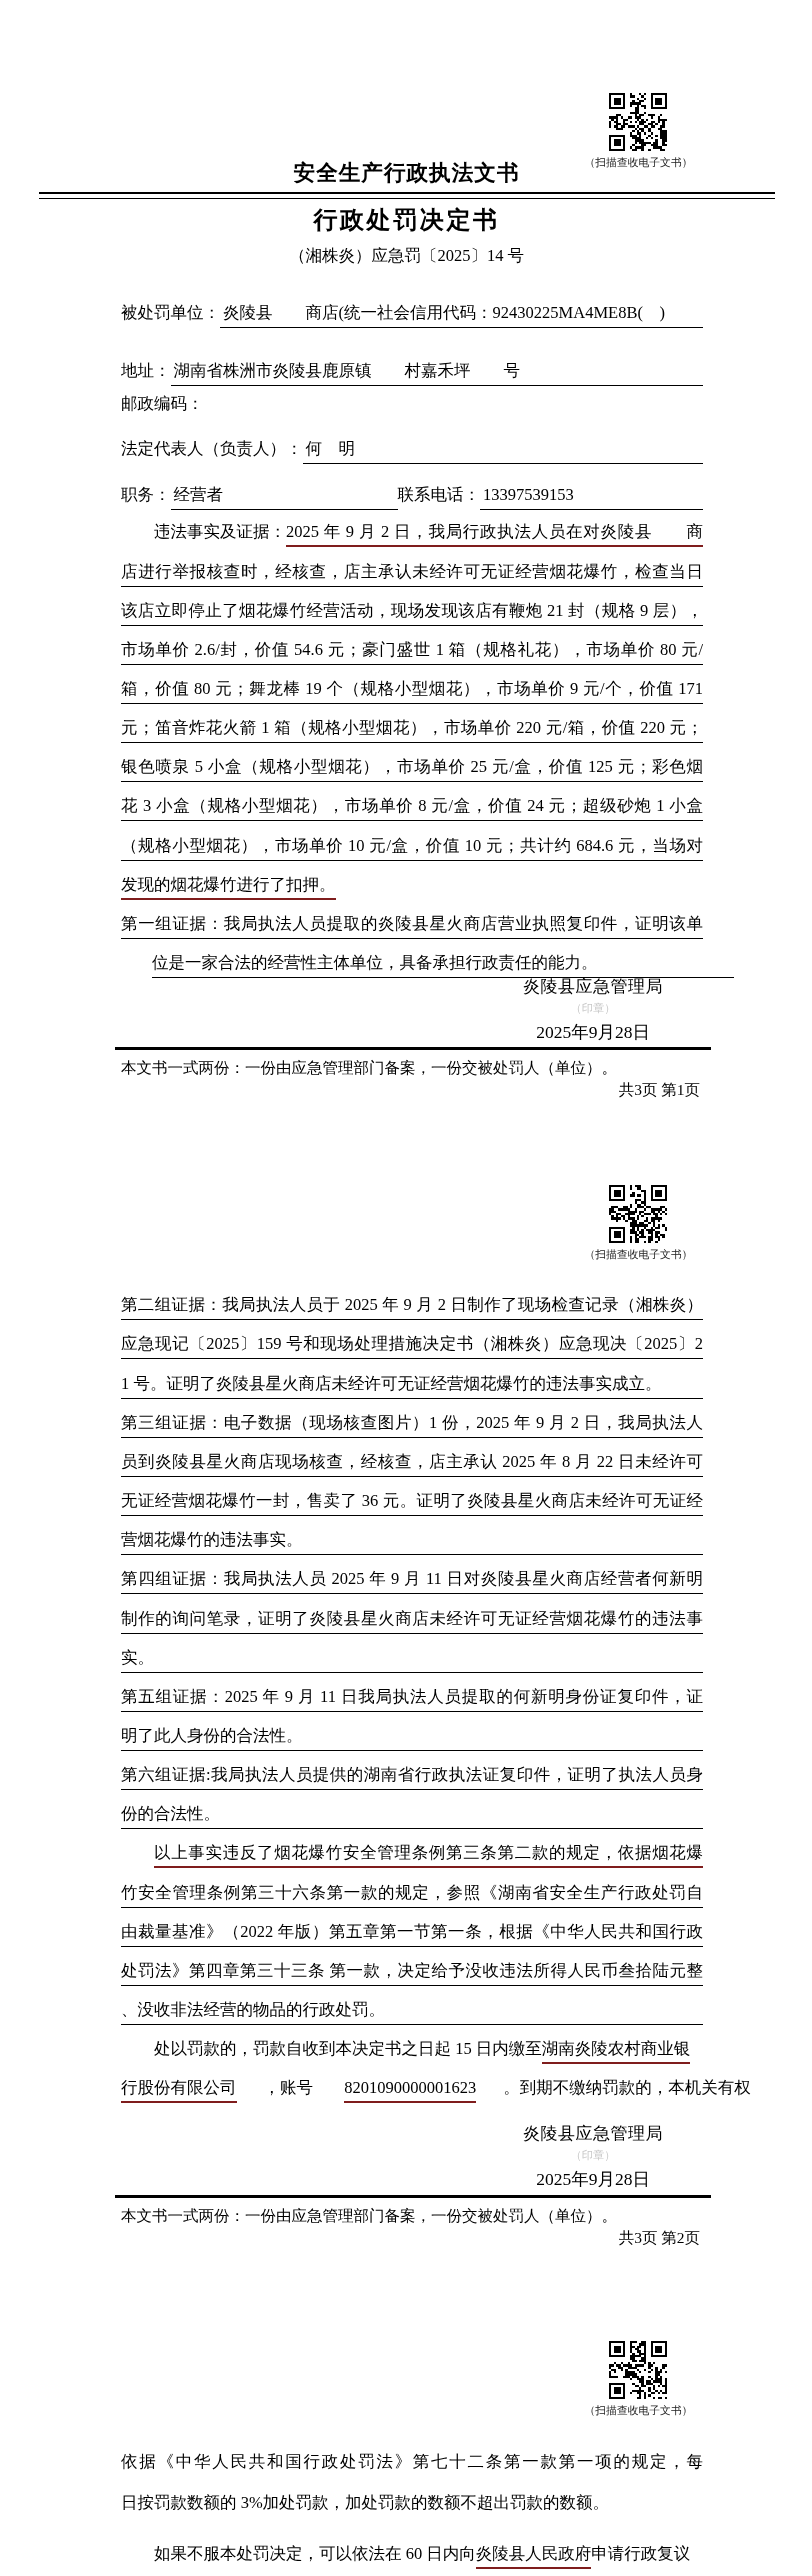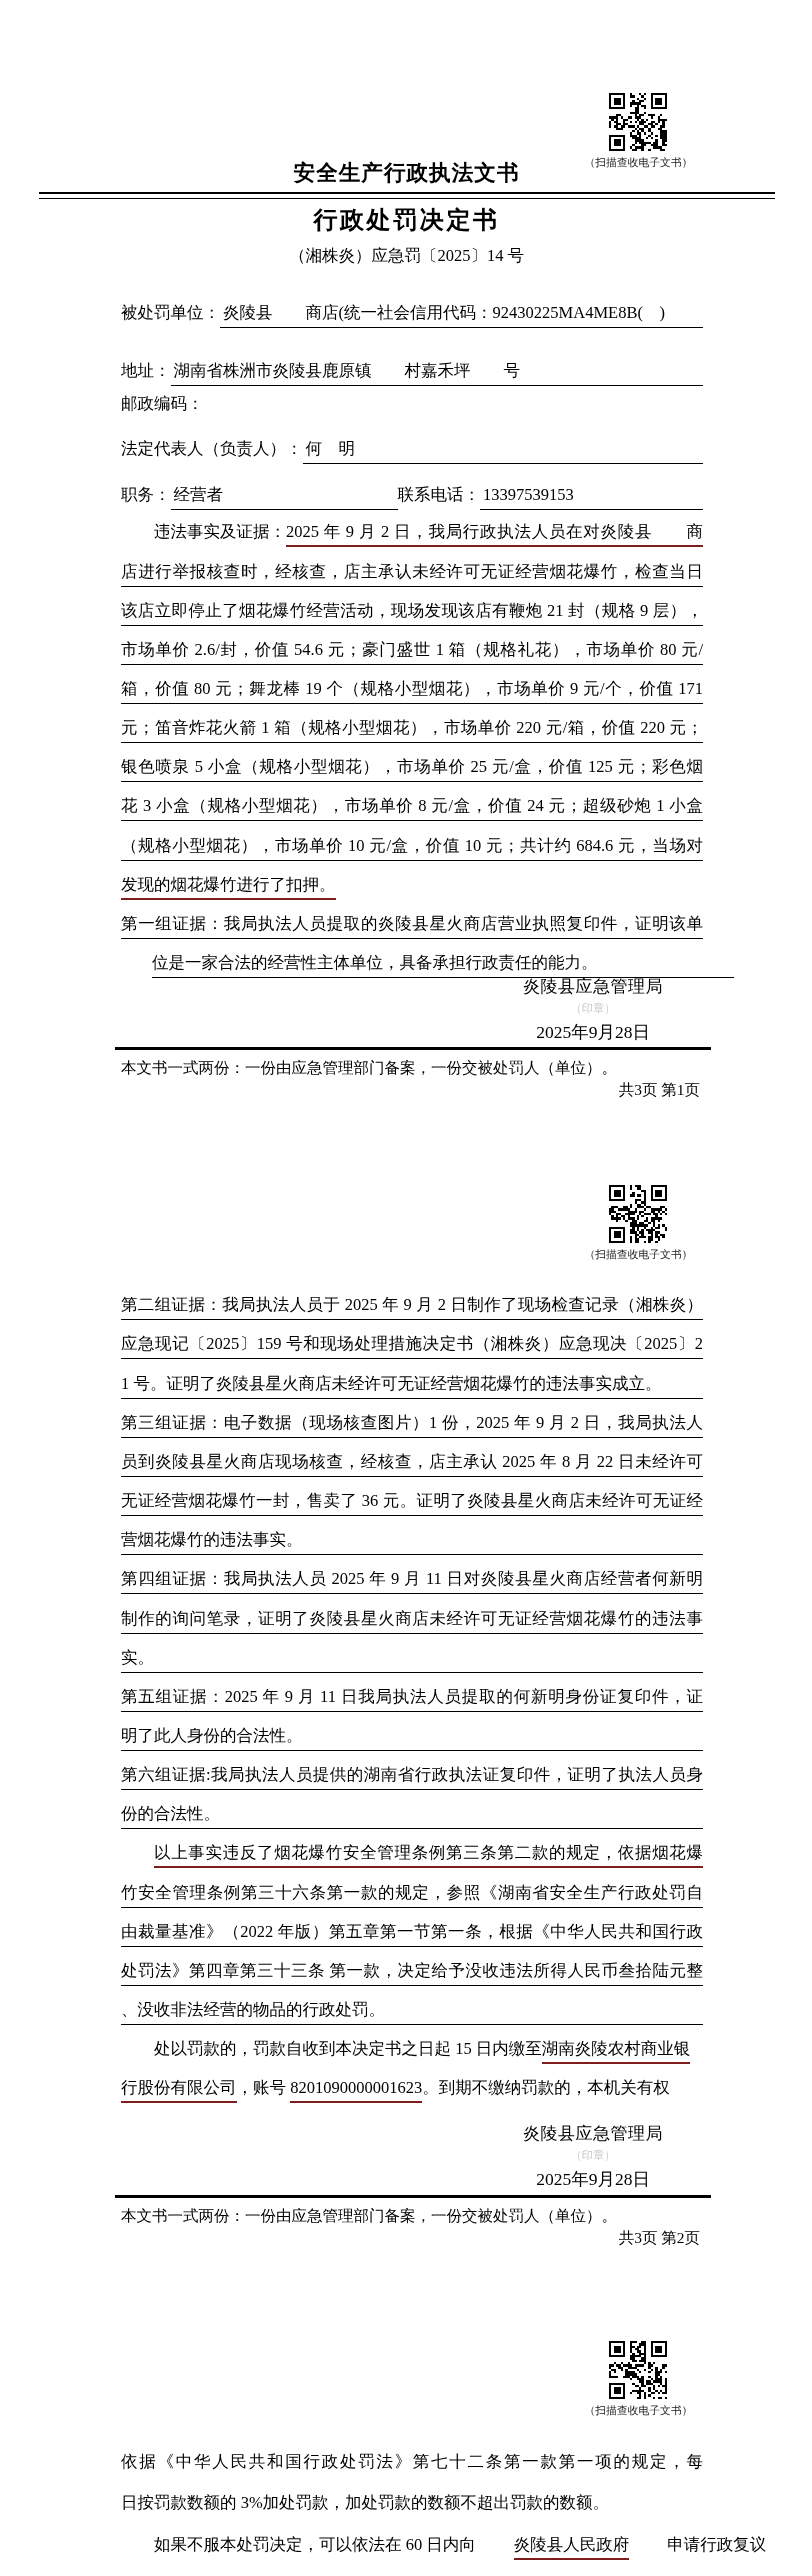--- a/index.html
+++ b/index.html
@@ -691,21 +691,21 @@
         <div class="ab line fu j" style="top: 572px;">第五组证据：2025 年 9 月 11 日我局执法人员提取的何新明身份证复印件，证</div>
         <div class="ab line fu" style="top: 611px;">明了此人身份的合法性。</div>
         <div class="ab line fu j" style="top: 650px;">第六组证据:我局执法人员提供的湖南省行政执法证复印件，证明了执法人员身</div>
         <div class="ab line fu" style="top: 689px;">份的合法性。</div>
         <div class="ab line mix" style="top: 728px;"><span>　　</span><span class="u grow j">以上事实违反了烟花爆竹安全管理条例第三条第二款的规定，依据烟花爆</span></div>
         <div class="ab line fu j" style="top: 768px;">竹安全管理条例第三十六条第一款的规定，参照《湖南省安全生产行政处罚自</div>
         <div class="ab line fu j" style="top: 807px;">由裁量基准》（2022 年版）第五章第一节第一条，根据《中华人民共和国行政</div>
         <div class="ab line fu j" style="top: 846px;">处罚法》第四章第三十三条 第一款，决定给予没收违法所得人民币叁拾陆元整</div>
         <div class="ab line fu" style="top: 885px;">、没收非法经营的物品的行政处罚。</div>
         <div class="ab line mix" style="top: 924px;"><span>　　处以罚款的，罚款自收到本决定书之日起 15 日内缴至</span><span class="u">湖南炎陵农村商业银</span></div>
-        <div class="ab line mix" style="top: 963px;"><span class="u">行股份有限公司</span><span>，账号 </span><span class="u">8201090000001623</span><span>。到期不缴纳罚款的，本机关有权</span></div>
+        <div class="ab line mix" style="top: 963px; gap: 27px;"><span class="u">行股份有限公司</span><span>，账号 </span><span class="u">8201090000001623</span><span>。到期不缴纳罚款的，本机关有权</span></div>
       </div>
     <div class="layer-extra">
         <div class="ab sign" style="top: 1009px;">
           <div class="org">炎陵县应急管理局</div>
           <div class="seal">（印章）</div>
           <div class="sdate">2025年9月28日</div>
         </div>
         <div class="ab frule" style="top: 1082px;"></div>
         <div class="ab fnote" style="top: 1093px;">本文书一式两份：一份由应急管理部门备案，一份交被处罚人（单位）。</div>
         <div class="ab pinfo" style="top: 1115px;">共3页 第2页</div>
@@ -995,20 +995,20 @@
           <rect x="19" y="24" width="1" height="1" fill="#000"></rect>
           <rect x="21" y="24" width="1" height="1" fill="#000"></rect>
           <rect x="22" y="24" width="1" height="1" fill="#000"></rect>
           <rect x="24" y="24" width="1" height="1" fill="#000"></rect>
         </svg>
       </div>
     <div class="ab qrcap" style="top: 127px;">（扫描查收电子文书）</div>
     <div class="layer-body">
         <div class="ab line plain j" style="top: 173px;">依据《中华人民共和国行政处罚法》第七十二条第一款第一项的规定，每</div>
         <div class="ab line plain" style="top: 214px;">日按罚款数额的 3%加处罚款，加处罚款的数额不超出罚款的数额。</div>
-        <div class="ab line mix" style="top: 256px; gap: 38px;"><span>　　如果不服本处罚决定，可以依法在 60 日内向</span><span class="u">炎陵县人民政府</span><span>申请行政复议</span></div>
+        <div class="ab line mix" style="top: 265px;"><span>　　如果不服本处罚决定，可以依法在 60 日内向</span><span class="u">炎陵县人民政府</span><span>申请行政复议</span></div>
         <div class="ab line mix" style="top: 297px;"><span>，或者在 6 个月内依法向</span><span class="u">醴陵市人民法院</span><span>提起行政诉讼，但本决定不停止执行</span></div>
       </div>
     <div class="layer-extra"></div>
   </section>
 
 </div>
 
 
 </body></html>

